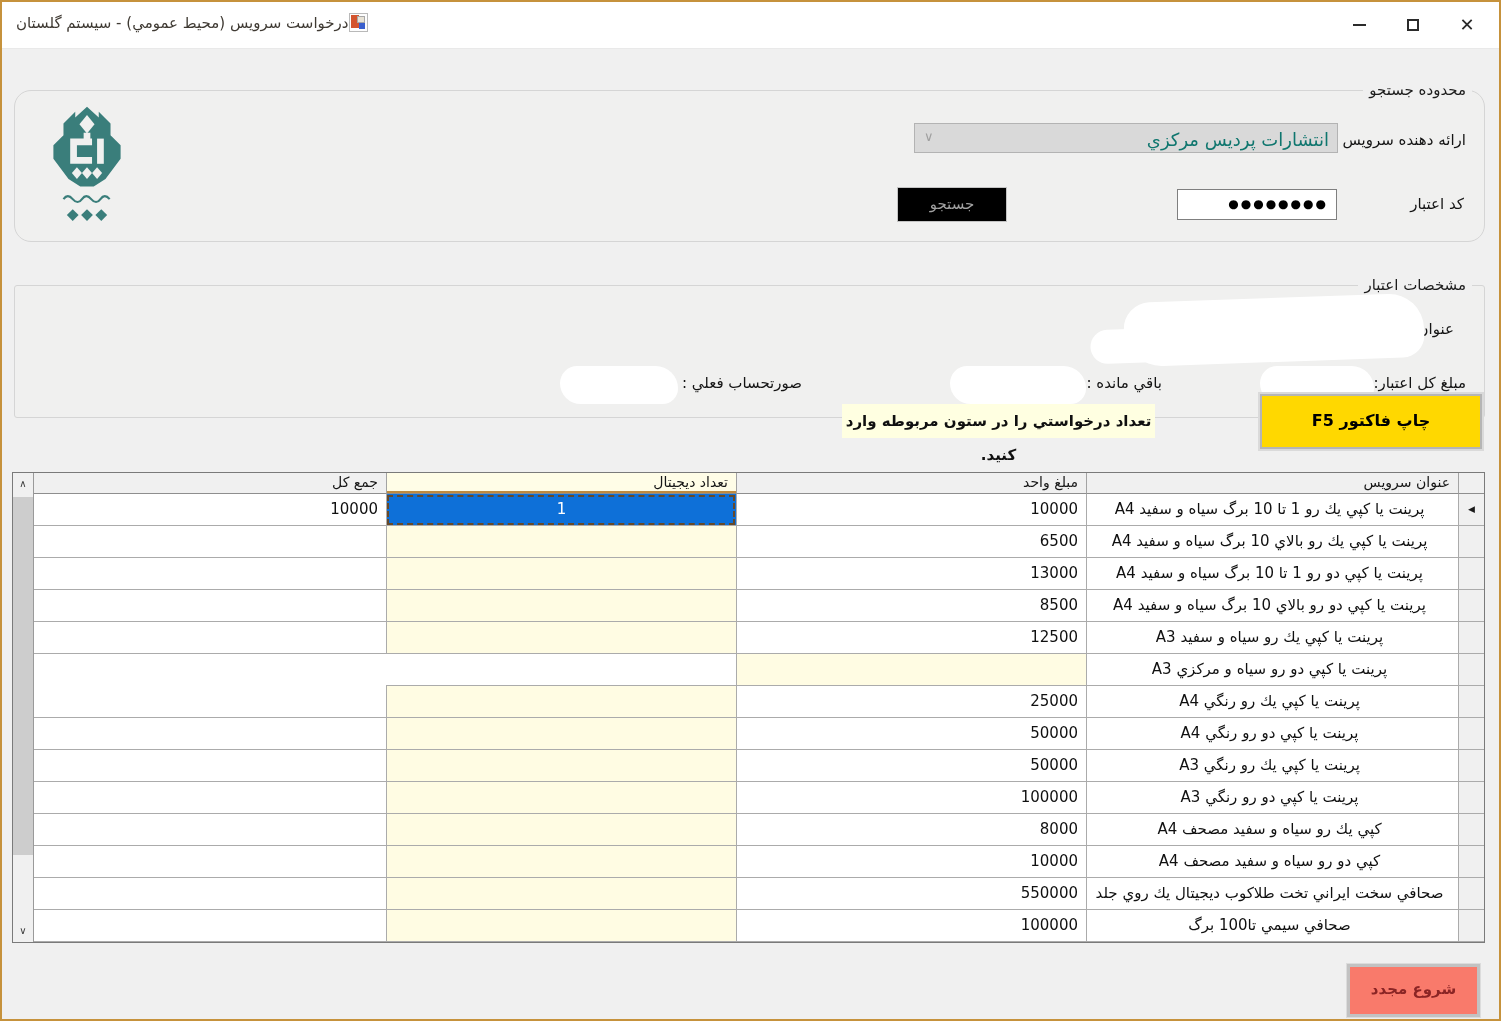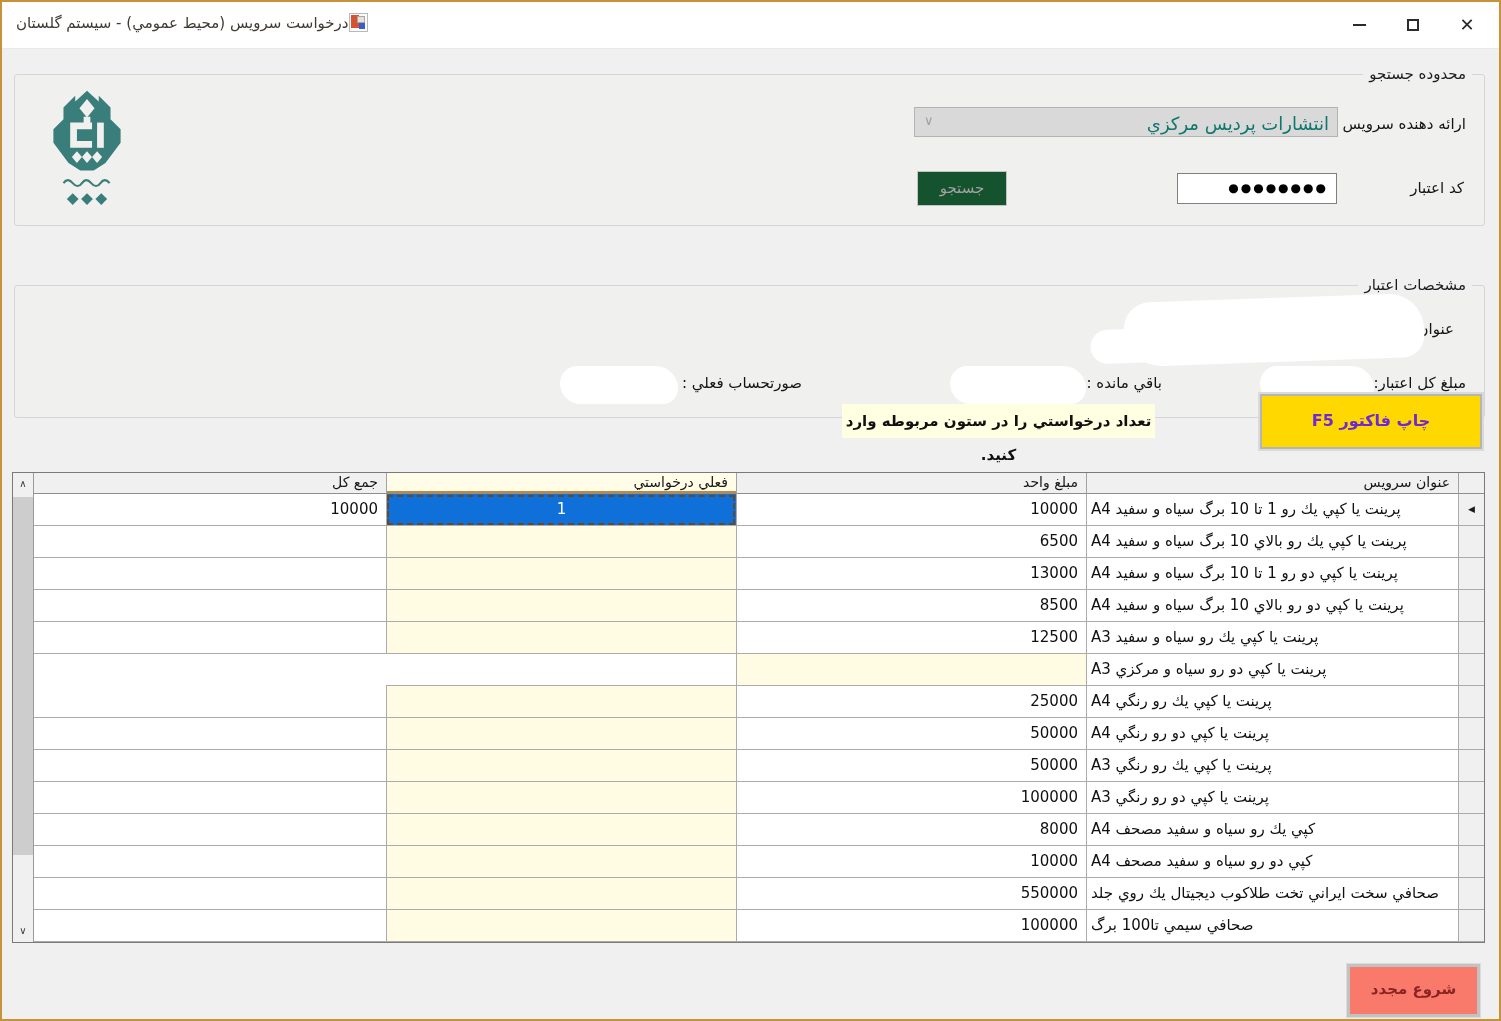--- a/index.html
+++ b/index.html
@@ -16,49 +16,49 @@
   .app-icon .i3{right:2px;bottom:2px;width:6px;height:6px;background:#3a5fcd;}
   .window-title{font-size:15px;color:#3f3a33;white-space:nowrap;}
   .win-controls{position:absolute;right:20px;top:8px;display:flex;direction:ltr;gap:30px;align-items:center;height:30px;}
   .win-btn{width:24px;height:28px;display:flex;align-items:center;justify-content:center;color:#2b2b2b;font-size:17px;cursor:default;}
   .glyph-min{display:block;width:13px;height:2px;background:#2b2b2b;}
   .glyph-max{display:block;width:12px;height:12px;border:2px solid #2b2b2b;box-sizing:border-box;}
   .glyph-close{font-size:18px;line-height:18px;}
   
   .group{position:absolute;border:1px solid #d5d5d5;border-radius:3px;background:#f0f0ef;}
   .legend{position:absolute;top:-11px;right:12px;background:#f0f0f0;padding:0 6px;font-size:15px;color:#1c1c1c;line-height:20px;}
-  .g1{right:14px;top:72px;width:1469px;height:150px;}
+  .g1{right:14px;top:88px;width:1469px;height:150px;border-radius:17px;}
   .g2{right:14px;top:236px;width:1469px;height:131px;margin-top:47px;}
   .flabel{position:absolute;font-size:15px;color:#141414;white-space:nowrap;}
   
   .logo{position:absolute;left:26px;top:14px;width:92px;height:126px;}
   
   .combo{position:absolute;right:146px;top:32px;width:424px;height:30px;background:#d9d9d9;border:1px solid #b3b3b3;box-sizing:border-box;}
   .combo-text{position:absolute;right:8px;top:5px;font-size:18px;color:#0f766e;}
   .combo-arrow{position:absolute;left:9px;top:5px;font-size:13px;color:#9f9f9f;}
   
   .pwd{position:absolute;right:147px;top:98px;width:160px;height:31px;background:#fff;border:1px solid #7f7f7f;box-sizing:border-box;
        text-align:right;padding:7px 8px 0 0;font-size:12px;letter-spacing:2px;color:#000;font-weight:bold;}
   
-  .btn-search{position:absolute;right:477px;top:96px;width:90px;height:35px;background:#14532d;border:1px solid #c3c3c3;
+  .btn-search{position:absolute;right:477px;top:96px;width:110px;height:35px;background:#000000;border:1px solid #c3c3c3;
        box-sizing:border-box;text-align:center;line-height:33px;font-size:15px;color:#a2a2a2;}
   
   .blob{position:absolute;background:#fff;}
   .blob-big{right:60px;top:12px;width:300px;height:64px;border-radius:36px 48px 30px 52px;transform:rotate(-2deg);}
   .blob-big::after{content:"";position:absolute;left:-34px;bottom:4px;width:120px;height:34px;background:#fff;border-radius:20px;}
   .blob-s{top:80px;height:38px;border-radius:20px 26px 18px 24px;}
   .blob-total{right:110px;width:114px;}
   .blob-remaining{right:398px;width:136px;}
   .blob-invoice{right:806px;width:118px;}
   
   .hint{position:absolute;right:344px;top:402px;width:313px;height:34px;background:var(--hint-yellow,#ffffe1);
         text-align:center;line-height:34px;font-size:15px;font-weight:bold;color:#101010;}
   .btn-print{position:absolute;right:17px;top:392px;width:222px;height:55px;background:var(--button-yellow,#ffd800);
         border:2px solid #b5b5b5;box-shadow:0 0 0 2px #dadada;box-sizing:border-box;
-        text-align:center;line-height:49px;font-size:16px;font-weight:bold;color:#6d28d9;cursor:pointer;}
+        text-align:center;line-height:49px;font-size:16px;font-weight:bold;color:#000000;cursor:pointer;}
   .btn-restart{position:absolute;right:19px;top:962px;width:133px;height:53px;background:var(--restart-salmon,#f97a6b);
         border:3px solid #c2c2c2;box-shadow:0 0 0 1px #dcdcdc;box-sizing:border-box;
         text-align:center;line-height:45px;font-size:15px;font-weight:bold;color:#8b2525;cursor:pointer;}
   
   .grid-outer{position:absolute;right:14px;top:470px;width:1473px;height:471px;border:1px solid #7a7a7a;
         box-sizing:border-box;display:flex;direction:ltr;background:#fff;}
   .vscroll{width:20px;background:#f0f0f0;border-right:1px solid #9a9a9a;position:relative;flex:none;}
   .sb-arrow{position:absolute;left:0;right:0;text-align:center;font-size:10px;color:#3c3c3c;line-height:14px;}
   .sb-up{top:4px;} .sb-down{bottom:4px;}
   .sb-thumb{position:absolute;top:24px;left:0;width:100%;height:358px;background:#cdcdcd;}
@@ -67,21 +67,21 @@
   .hrow{height:22px;}
   .hcell{background:#f0f0f0;border-left:1px solid #a3a3a3;border-bottom:1px solid #8e8e8e;
          font-size:14px;color:#161616;text-align:right;padding:1px 8px 0 0;box-sizing:border-box;white-space:nowrap;overflow:hidden;}
   .hcell.qtyh{background:#fffde7;box-shadow:inset 0 -2px 0 #c08a3e;}
   .hcell.rowheadh{padding:0;}
   .hcell.totalh{border-left:none;}
   .trow{height:32px;}
   .cell{background:#fff;border-left:1px solid #ababab;border-bottom:1px solid #ababab;box-sizing:border-box;
         font-size:15px;color:#101010;line-height:30px;white-space:nowrap;overflow:hidden;}
   .cell.rowhead{background:#f0f0f0;text-align:center;font-size:9px;color:#1a1a1a;line-height:31px;padding:0;}
-  .cell.service{text-align:left;padding:0 10px 16px 4px;}
+  .cell.service{text-align:center;padding:0 10px 16px 4px;}
   .cell.price{text-align:left;direction:ltr;padding:0 8px;}
   .cell.price,.cell.total{text-align:right;padding:0 8px 0 4px;}
   .cell.qty{background:#fffce3;text-align:center;}
   .cell.total{border-left:none;}
   .cell.qty.selected{background:var(--accent-blue,#0e70d8);color:#fff;outline:2px dashed #66492a;outline-offset:-3px;font-size:15px;}
 </style>
 </head>
 <body>
 
 <div class="window">
@@ -164,21 +164,21 @@
     <div class="vscroll">
       <span class="sb-arrow sb-up">∧</span>
       <span class="sb-thumb"></span>
       <span class="sb-arrow sb-down">∨</span>
     </div>
     <div class="grid">
       <div class="hrow">
         <div class="hcell rowheadh"></div>
         <div class="hcell">عنوان سرويس</div>
         <div class="hcell">مبلغ واحد</div>
-        <div class="hcell qtyh">فعلي درخواستي</div>
+        <div class="hcell qtyh">تعداد ديجيتال</div>
         <div class="hcell totalh">جمع كل</div>
       </div>
       <div id="table-body">
   <div class="trow">
     <div class="cell rowhead"><span>◀</span></div>
     <div class="cell service">پرينت يا كپي يك رو 1 تا 10 برگ سياه و سفيد A4</div>
     <div class="cell price">10000</div>
     <div class="cell qty selected">1</div>
     <div class="cell total">10000</div>
   </div>

